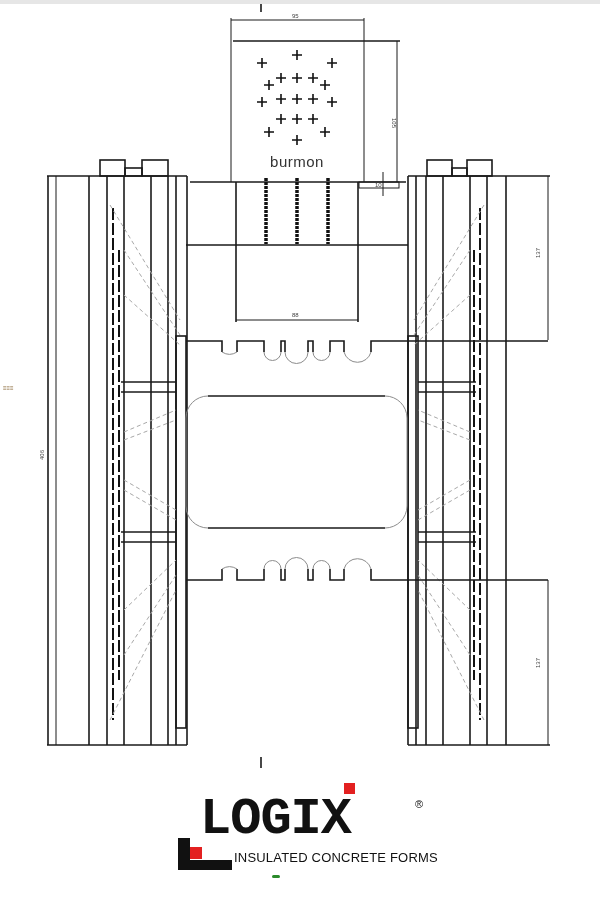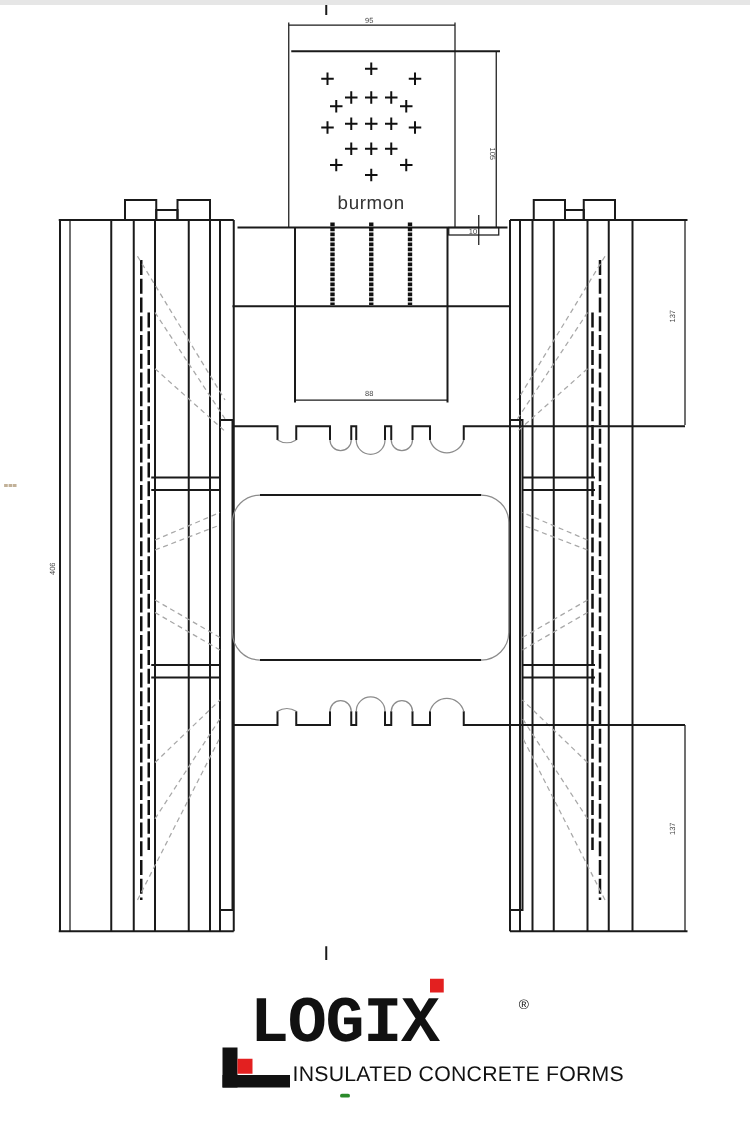--- a/index.html
+++ b/index.html
@@ -7,21 +7,21 @@
   .topbar { position: absolute; left: 0; top: 0; width: 600px; height: 4px; background: #e6e6e6; }
   svg.drawing { position: absolute; left: 0; top: 0; }
   .ln { stroke: #1a1a1a; stroke-width: 1.6; fill: none; }
   .thin { stroke: #1a1a1a; stroke-width: 1; fill: none; }
   .hid { stroke: #a8a8a8; stroke-width: 1; fill: none; stroke-dasharray: 4 3; }
   .arc { stroke: #8c8c8c; stroke-width: 1; fill: none; }
   .dimtxt { font-family: "Liberation Sans", sans-serif; font-size: 6px; fill: #444; }
   .logo { position: absolute; left: 178px; top: 780px; width: 250px; height: 90px; }
   .logo-word { position: absolute; left: 22px; top: 8px; font-family: Liberation Mono, monospace; font-weight: bold; font-size: 52px; letter-spacing: -1px; color: #111; line-height: 64px; }
   .logo-reg { position: absolute; left: 237px; top: 18px; font-size: 11px; color: #111; }
-  .logo-sub { position: absolute; left: 56px; top: 70px; font-size: 17px; color: #111; white-space: nowrap; letter-spacing: 0.2px; }
+  .logo-sub { position: absolute; left: 56px; top: 70px; font-size: 13px; color: #111; white-space: nowrap; letter-spacing: 0.2px; }
   .logo-red-top { position: absolute; left: 166px; top: 3px; width: 11px; height: 11px; background: #e32020; }
   .logo-L-vert { position: absolute; left: 0; top: 58px; width: 12px; height: 32px; background: #111; }
   .logo-L-horz { position: absolute; left: 0; top: 80px; width: 54px; height: 10px; background: #111; }
   .logo-red-sq { position: absolute; left: 12px; top: 67px; width: 12px; height: 12px; background: #e32020; }
   .green-dot { position: absolute; left: 272px; top: 875px; width: 8px; height: 3px; background: #2a8a2a; border-radius: 2px; }
 </style>
 </head>
 <body>
 
 <div class="topbar"></div>

